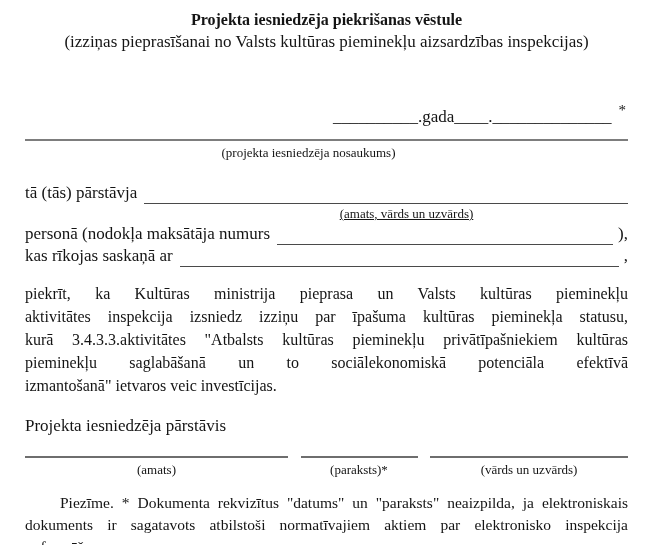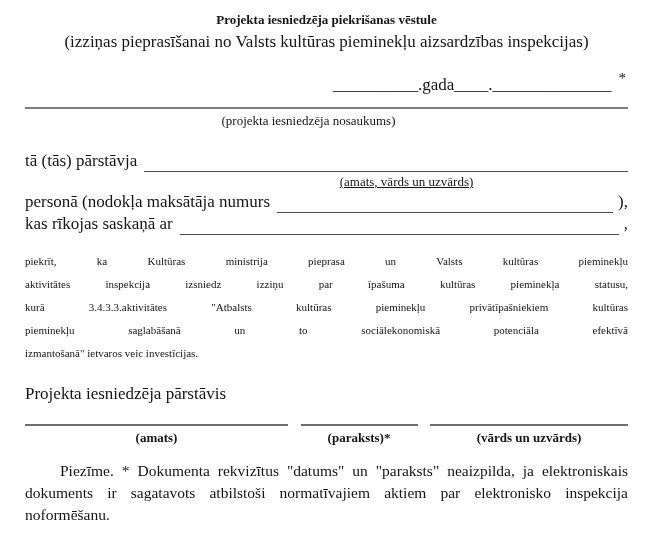--- a/index.html
+++ b/index.html
@@ -16,30 +16,30 @@
   }
   .page {
     box-sizing: border-box;
     width: 645px;
     height: 545px;
     padding: 8px 17px 0 25px;
   }
   .title {
     text-align: center;
     font-weight: bold;
-    font-size: 13px;
+    font-size: 16px;
     line-height: 23px;
   }
   .subtitle {
     text-align: center;
     font-size: 17px;
     line-height: 21px;
   }
   .date-row {
-    margin-top: 16px;
+    margin-top: 48px;
     text-align: right;
     font-size: 17px;
     line-height: 20px;
     padding-right: 2px;
     white-space: nowrap;
   }
   .date-row .sup {
     display: inline-block;
     vertical-align: 7px;
     font-size: 15px;
@@ -78,21 +78,21 @@
   .field-row .suffix {
     flex: 0 0 auto;
     margin-left: 5px;
   }
   .rep-caption {
     padding-left: 160px;
     text-decoration: underline;
   }
   .consent {
     margin-top: 15px;
-    font-size: 11px;
+    font-size: 16px;
     line-height: 23px;
   }
   .jl {
     text-align: justify;
     text-align-last: justify;
   }
   .jl-last {
     text-align: left;
   }
   .sig-heading {
@@ -108,21 +108,20 @@
   .sig-col { flex: 0 0 auto; }
   .sig-col.c1 { width: 263px; }
   .sig-col.c2 { width: 117px; }
   .sig-col.c3 { width: 198px; }
   .sig-line {
     height: 2px;
     background: #6e6e6e;
   }
   .sig-caption {
     margin-top: 2px;
-    font-weight: bold;
   }
   .note {
     margin-top: 13px;
     font-size: 15.5px;
     line-height: 22px;
   }
   .note-first {
     text-indent: 35px;
   }
 </style>

